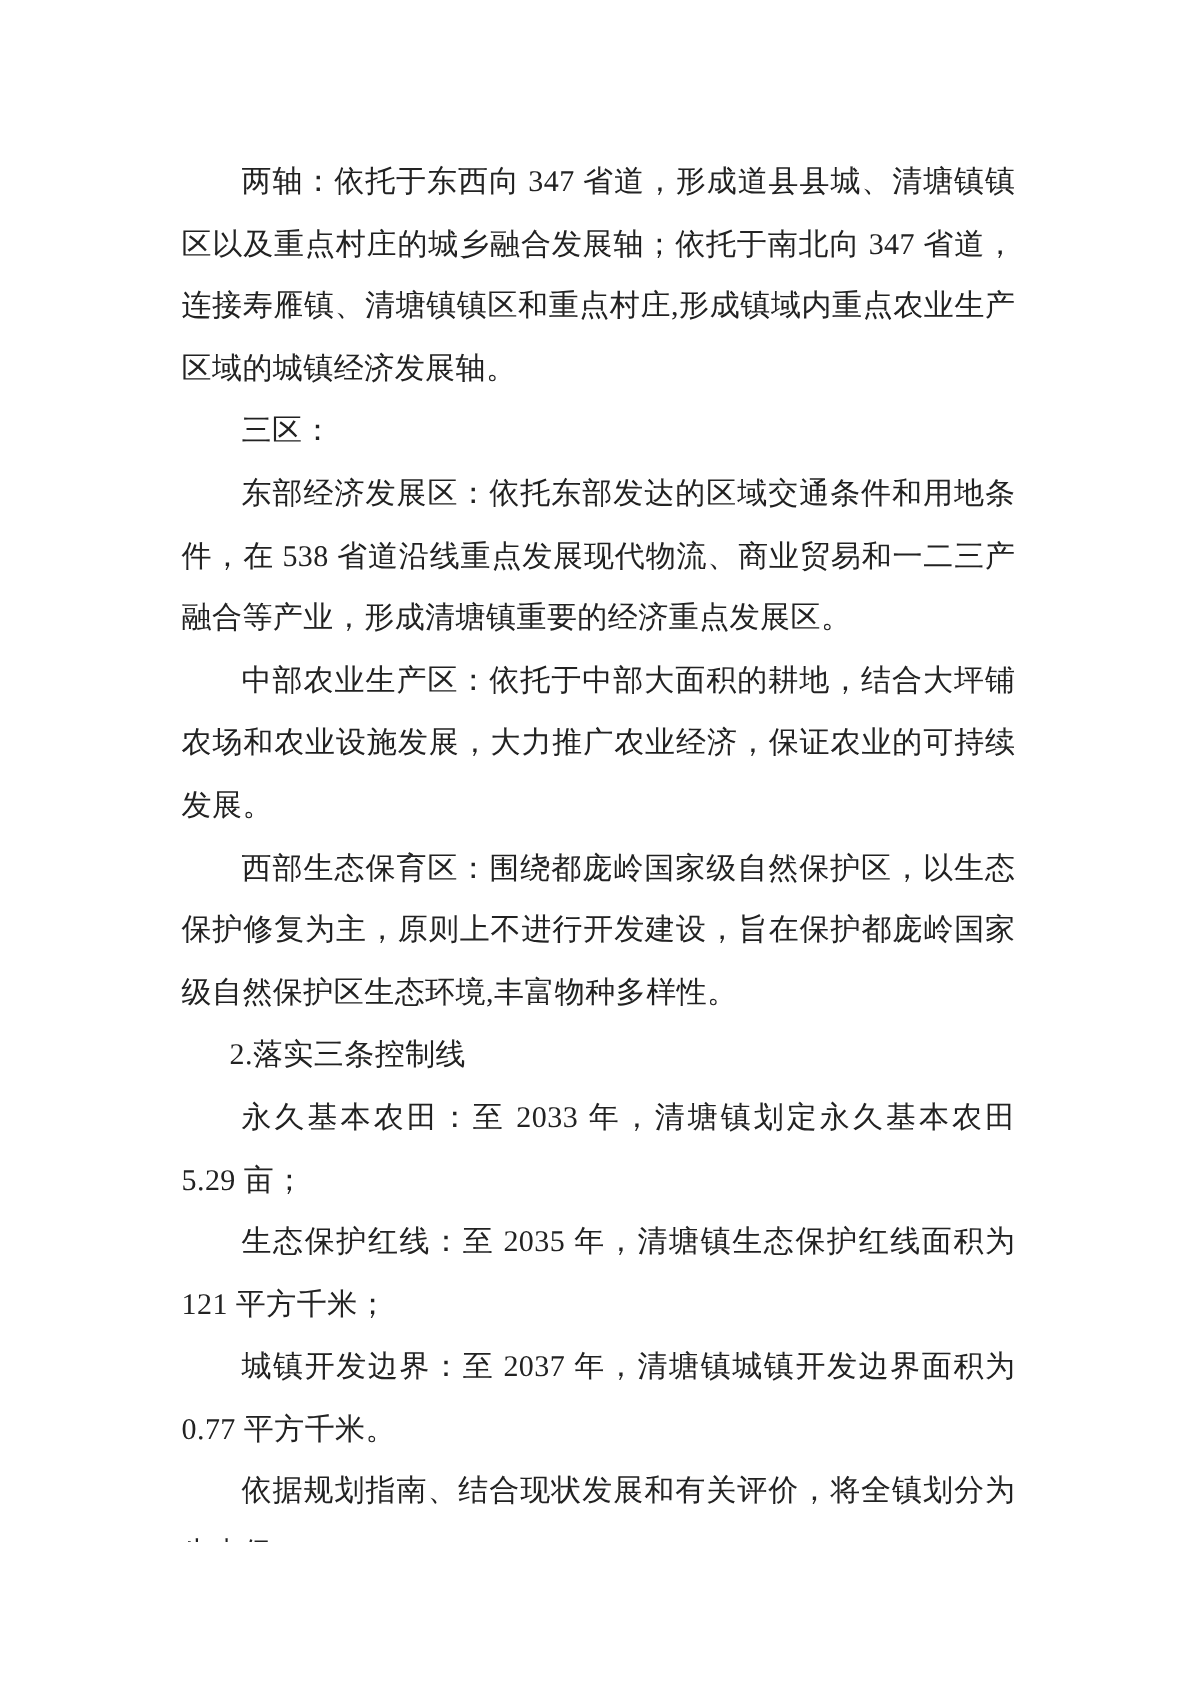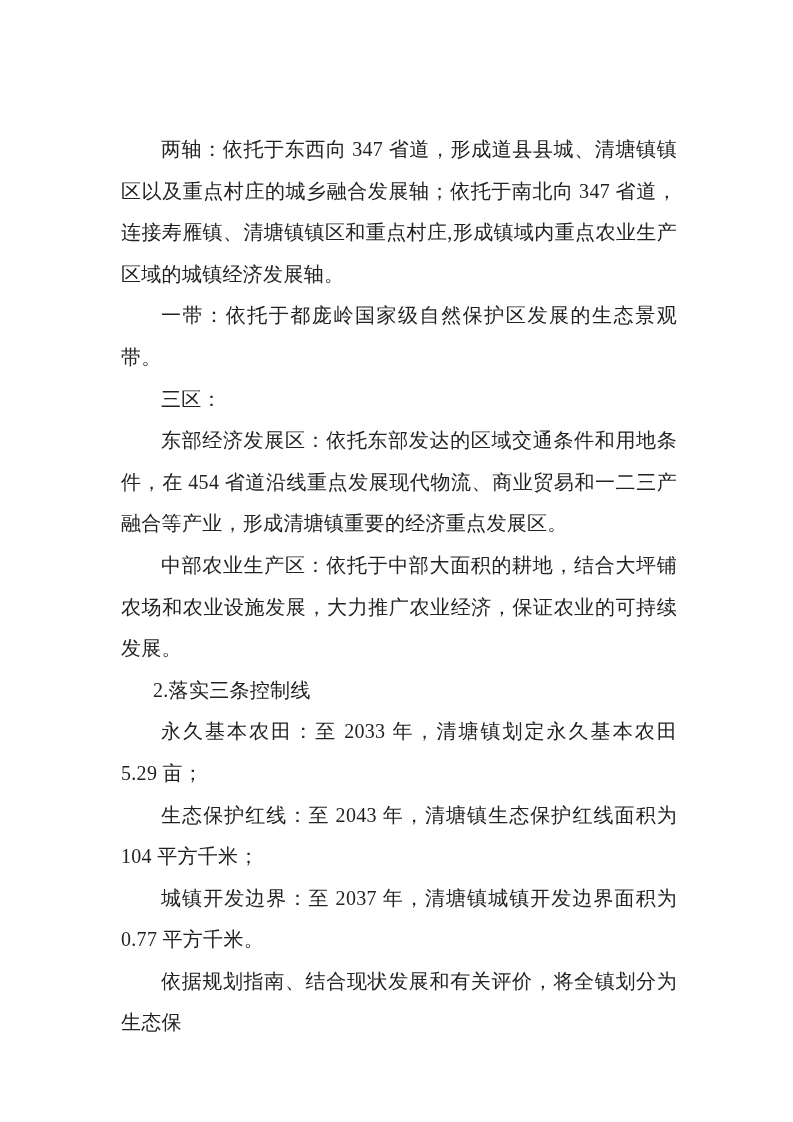--- a/index.html
+++ b/index.html
@@ -9,21 +9,20 @@
     background: #ffffff;
   }
   .page {
     position: relative;
     width: 793px;
     height: 1028px;
     background: #ffffff;
     overflow: hidden;
     font-family: "Liberation Serif", "DejaVu Serif", serif;
     color: #222222;
-    margin-top: 28px;
   }
   .content {
     position: absolute;
     left: 121px;
     top: 101px;
     width: 556px;
     font-size: 20px;
     line-height: 41.6px;
     text-align: justify;
     text-justify: inter-ideograph;
@@ -52,26 +51,26 @@
     color: #222222;
   }
 </style>
 </head>
 <body>
 
 <div class="page">
 
   <div class="content">
     <p class="body">两轴：依托于东西向 347 省道，形成道县县城、清塘镇镇区以及重点村庄的城乡融合发展轴；依托于南北向 347 省道，连接寿雁镇、清塘镇镇区和重点村庄,形成镇域内重点农业生产区域的城镇经济发展轴。</p>
-    <p class="body">一带：依托于都庞岭国家级自然保护区发展的生态景观带。</p>
     <p class="body">三区：</p>
-    <p class="body">东部经济发展区：依托东部发达的区域交通条件和用地条件，在 454 省道沿线重点发展现代物流、商业贸易和一二三产融合等产业，形成清塘镇重要的经济重点发展区。</p>
+    <p class="body">东部经济发展区：依托东部发达的区域交通条件和用地条件，在 538 省道沿线重点发展现代物流、商业贸易和一二三产融合等产业，形成清塘镇重要的经济重点发展区。</p>
     <p class="body">中部农业生产区：依托于中部大面积的耕地，结合大坪铺农场和农业设施发展，大力推广农业经济，保证农业的可持续发展。</p>
+    <p class="body">西部生态保育区：围绕都庞岭国家级自然保护区，以生态保护修复为主，原则上不进行开发建设，旨在保护都庞岭国家级自然保护区生态环境,丰富物种多样性。</p>
     <p class="heading">2.落实三条控制线</p>
     <p class="body">永久基本农田：至 2033 年，清塘镇划定永久基本农田 5.29 亩；</p>
-    <p class="body">生态保护红线：至 2043 年，清塘镇生态保护红线面积为 104 平方千米；</p>
+    <p class="body">生态保护红线：至 2035 年，清塘镇生态保护红线面积为 121 平方千米；</p>
     <p class="body">城镇开发边界：至 2037 年，清塘镇城镇开发边界面积为 0.77 平方千米。</p>
     <p class="body">依据规划指南、结合现状发展和有关评价，将全镇划分为生态保</p>
   </div>
 
   <div class="footer">4</div>
 
 </div>
 
 </body></html>

